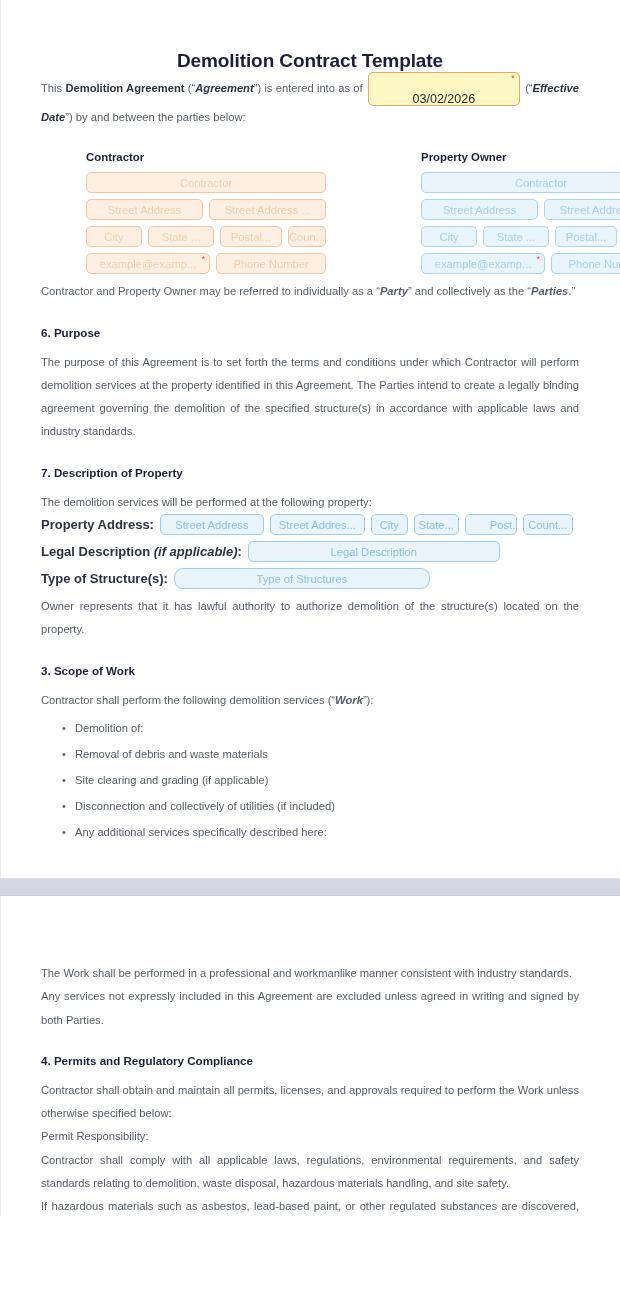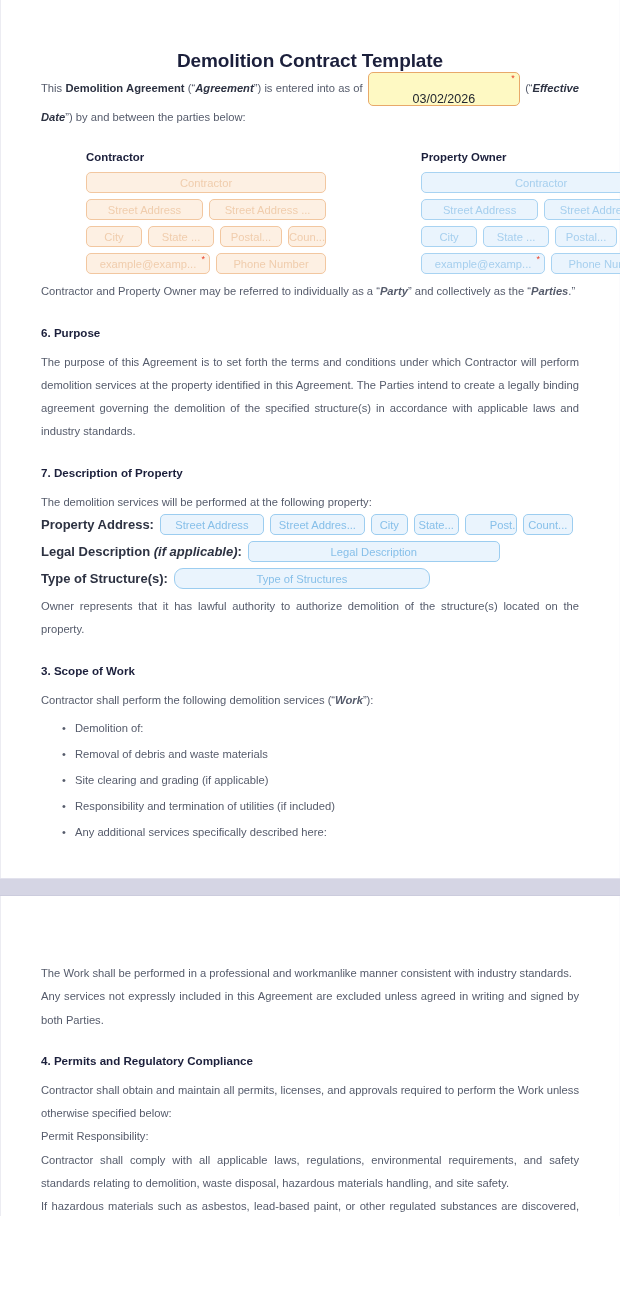--- a/index.html
+++ b/index.html
@@ -289,21 +289,21 @@
 
     <p class="para gap-para">Owner represents that it has lawful authority to authorize demolition of the structure(s) located on the property.</p>
 
     <h2 class="sec-head">3. Scope of Work</h2>
     <p class="para lead-in"><span>Contractor shall perform the following demolition services (“</span><i><b>Work</b></i><span>”):</span></p>
 
     <ul class="bullets">
       <li>Demolition of:</li>
       <li>Removal of debris and waste materials</li>
       <li>Site clearing and grading (if applicable)</li>
-      <li>Responsibility and termination of utilities (if included)</li>
+      <li>Disconnection and collectively of utilities (if included)</li>
       <li>Any additional services specifically described here:</li>
     </ul>
 
   </div>
 
   <div class="page-break"></div>
 
   <div class="page page-2 clipped">
 
     <p class="para p2-top">The Work shall be performed in a professional and workmanlike manner consistent with industry standards.</p>

